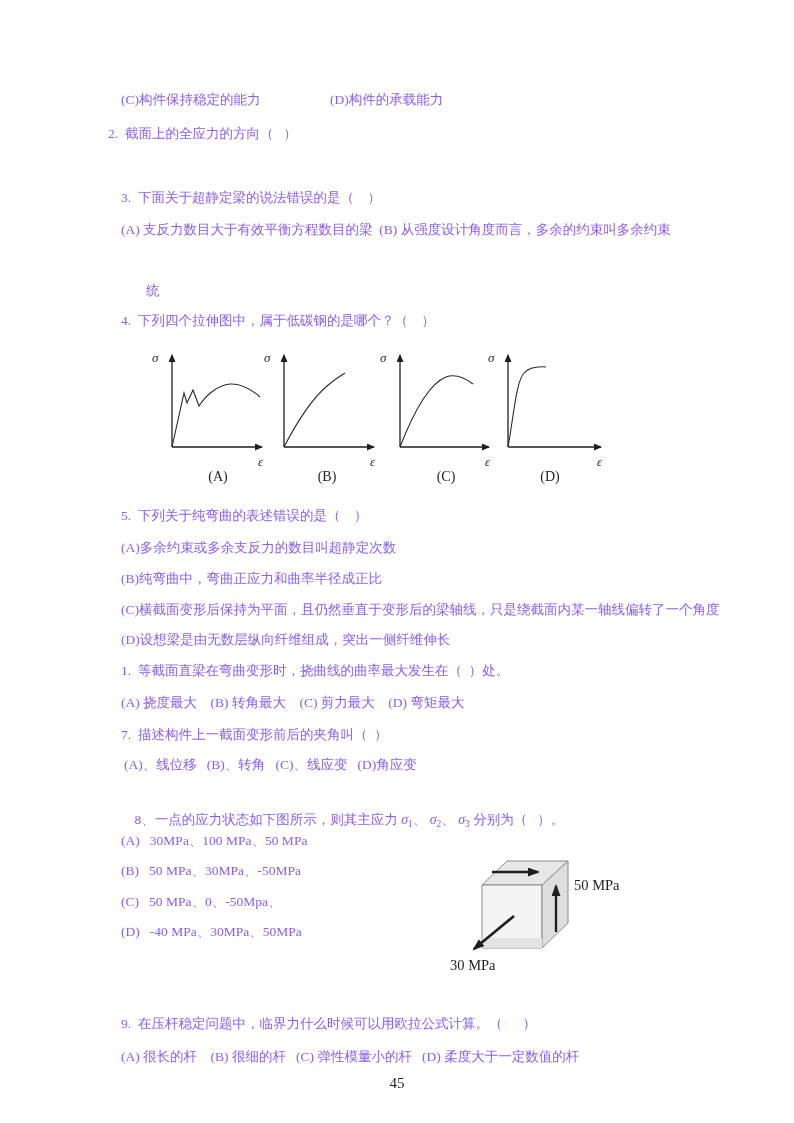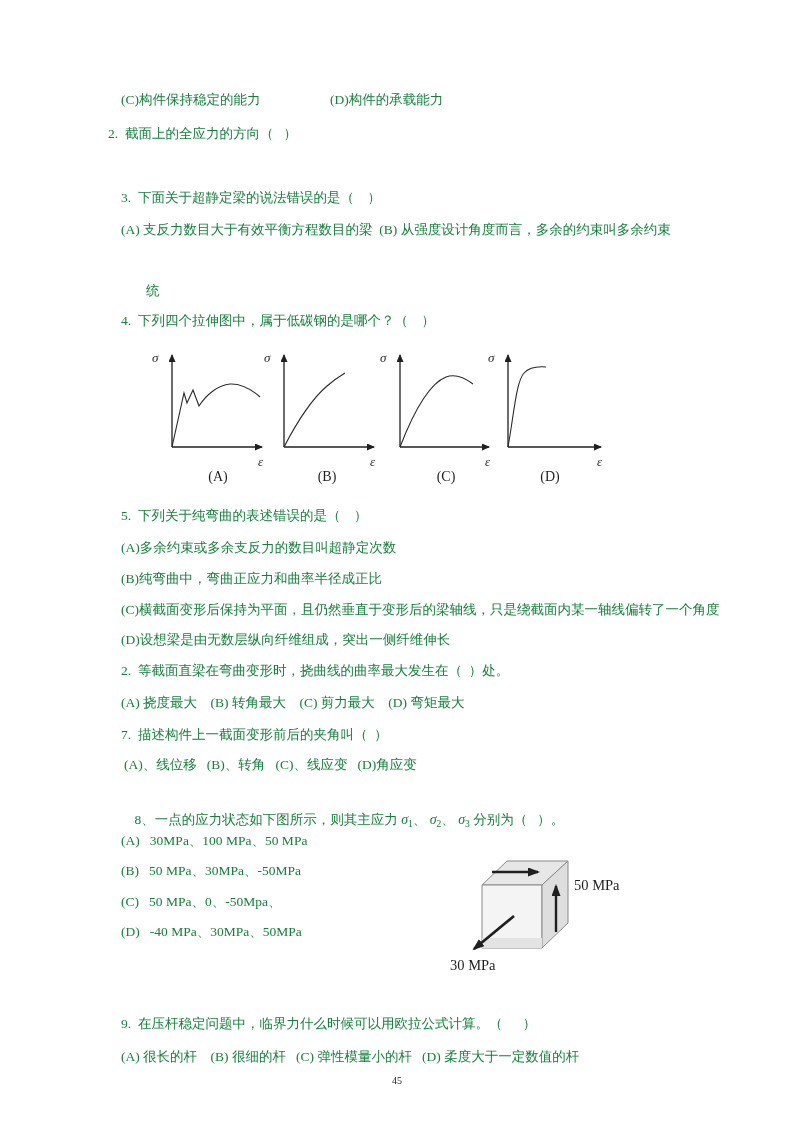--- a/index.html
+++ b/index.html
@@ -3,26 +3,26 @@
 <meta charset="utf-8">
 <style>
   html,body { margin:0; padding:0; background:#ffffff; }
   .page {
     position:relative; width:794px; height:1123px; background:#ffffff;
     font-family:"Liberation Serif","DejaVu Serif",serif; color:#1f1f1f;
     overflow:hidden;
   }
   .t {
     position:absolute; white-space:pre; font-size:13.5px; line-height:1.25;
-    color:#15803d;
+    color:#8b5cf6;
   }
   .sg  { font-style:italic; font-size:14px; }
   .sub { font-size:9.5px; vertical-align:-3px; }
   .fig { position:absolute; }
-  .pgnum { position:absolute; left:0; width:794px; text-align:center; font-size:10px; }
+  .pgnum { position:absolute; left:0; width:794px; text-align:center; font-size:15px; }
   svg text { font-family:"Liberation Serif","DejaVu Serif",serif; fill:#1f1f1f; }
   svg .axlab { font-size:13px; font-style:italic; }
   svg .clabel { font-size:14px; }
   svg .figlab { font-size:14.5px; }
 </style>
 </head>
 <body>
 
 <div class="page">
 
@@ -80,21 +80,21 @@
       <text x="410" y="141" class="clabel" text-anchor="middle">(D)</text>
     </g>
   </svg>
 
   <span class="t" style="left:121px; top:508px">5.  下列关于纯弯曲的表述错误的是（    ）</span>
   <span class="t" style="left:121px; top:540px">(A)多余约束或多余支反力的数目叫超静定次数</span>
   <span class="t" style="left:121px; top:571px">(B)纯弯曲中，弯曲正应力和曲率半径成正比</span>
   <span class="t" style="left:121px; top:602px">(C)横截面变形后保持为平面，且仍然垂直于变形后的梁轴线，只是绕截面内某一轴线偏转了一个角度</span>
   <span class="t" style="left:121px; top:632px">(D)设想梁是由无数层纵向纤维组成，突出一侧纤维伸长</span>
 
-  <span class="t" style="left:121px; top:663px">2.  等截面直梁在弯曲变形时，挠曲线的曲率最大发生在（  ）处。</span>
+  <span class="t" style="left:121px; top:663px">1.  等截面直梁在弯曲变形时，挠曲线的曲率最大发生在（  ）处。</span>
   <span class="t" style="left:121px; top:695px">(A) 挠度最大    (B) 转角最大    (C) 剪力最大    (D) 弯矩最大</span>
 
   <span class="t" style="left:121px; top:727px">7.  描述构件上一截面变形前后的夹角叫（  ）</span>
   <span class="t" style="left:124px; top:757px">(A)、线位移   (B)、转角   (C)、线应变   (D)角应变</span>
 
   <div class="t" style="left:121px; top:794px">
     <span>8、一点的应力状态如下图所示，则其主应力 </span><span><span class="sg">σ</span><span class="sub">1</span></span><span>、 </span><span><span class="sg">σ</span><span class="sub">2</span></span><span>、 </span><span><span class="sg">σ</span><span class="sub">3</span></span><span> 分别为（   ）。</span>
   </div>
 
   <span class="t" style="left:121px; top:833px">(A)   30MPa、100 MPa、50 MPa</span>

